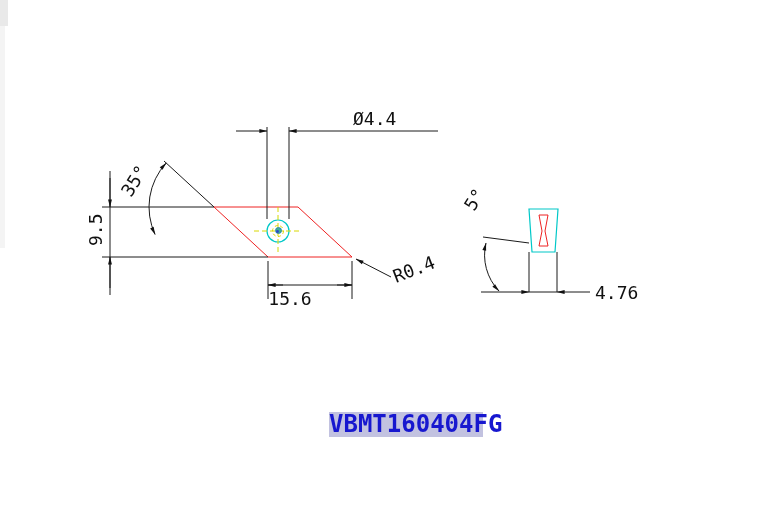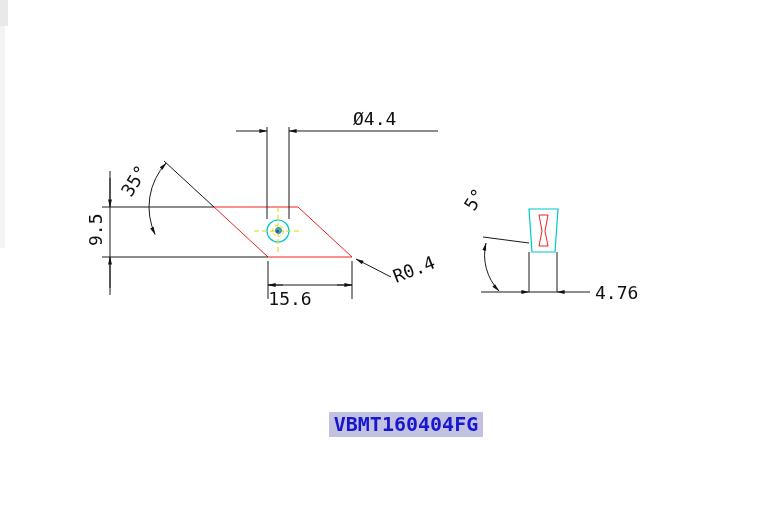--- a/index.html
+++ b/index.html
@@ -11,21 +11,21 @@
   svg{position:absolute;left:0;top:0;}
   .thin{stroke:#1a1a1a;stroke-width:1;fill:none;}
   .dim-text{
     font-family:"DejaVu Sans Mono","Liberation Mono",monospace;
     font-size:18px;fill:#111111;
   }
   .label-box{
     position:absolute;left:329px;top:412px;width:154px;height:25px;
     background:#c2c2e0;color:#1717cf;
     font-family:"DejaVu Sans Mono","Liberation Mono",monospace;
-    font-weight:bold;font-size:20px;line-height:25px;text-align:center;
+    font-weight:bold;font-size:24px;line-height:25px;text-align:center;
     user-select:text;
   }
   .ui-strip-a{position:absolute;left:0;top:0;width:8px;height:26px;background:#e9e9e9;}
   .ui-strip-b{position:absolute;left:0;top:26px;width:5px;height:222px;background:#f4f4f4;}
 </style>
 </head>
 <body>
 
 <div class="ui-strip-a"></div>
 <div class="ui-strip-b"></div>

